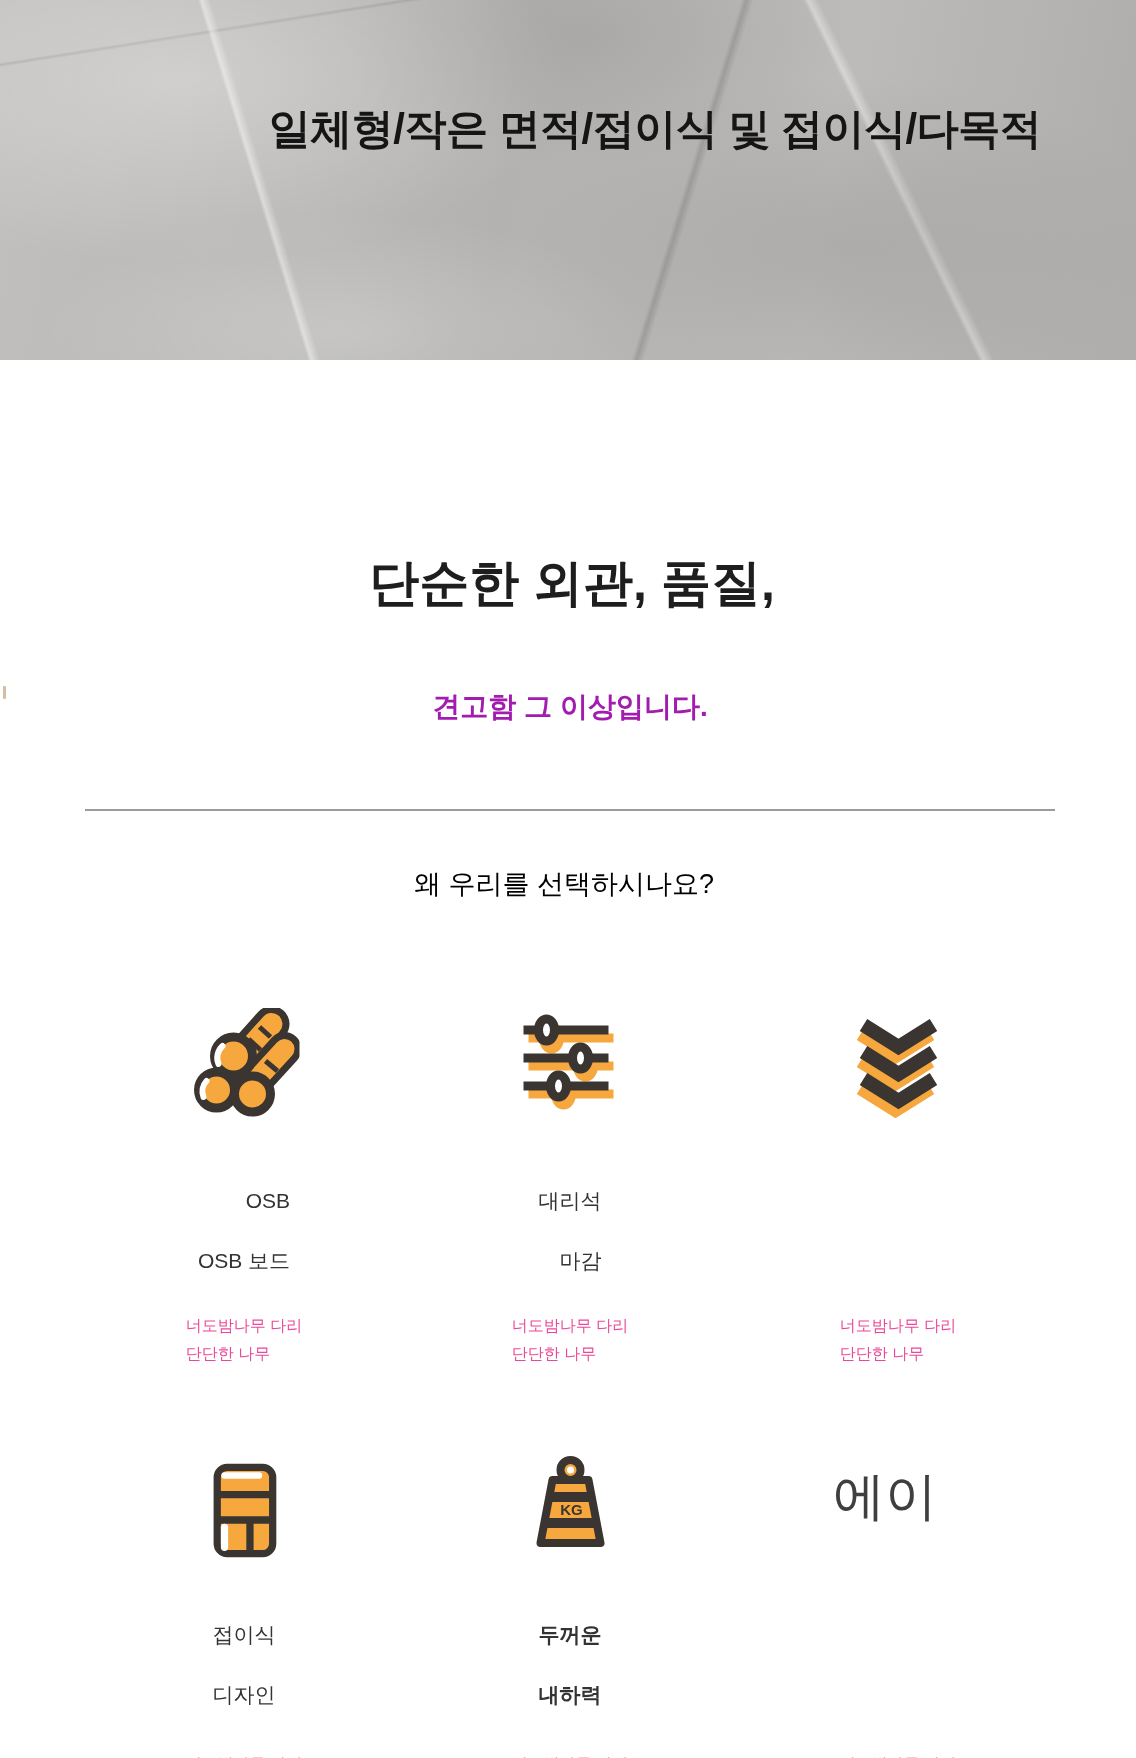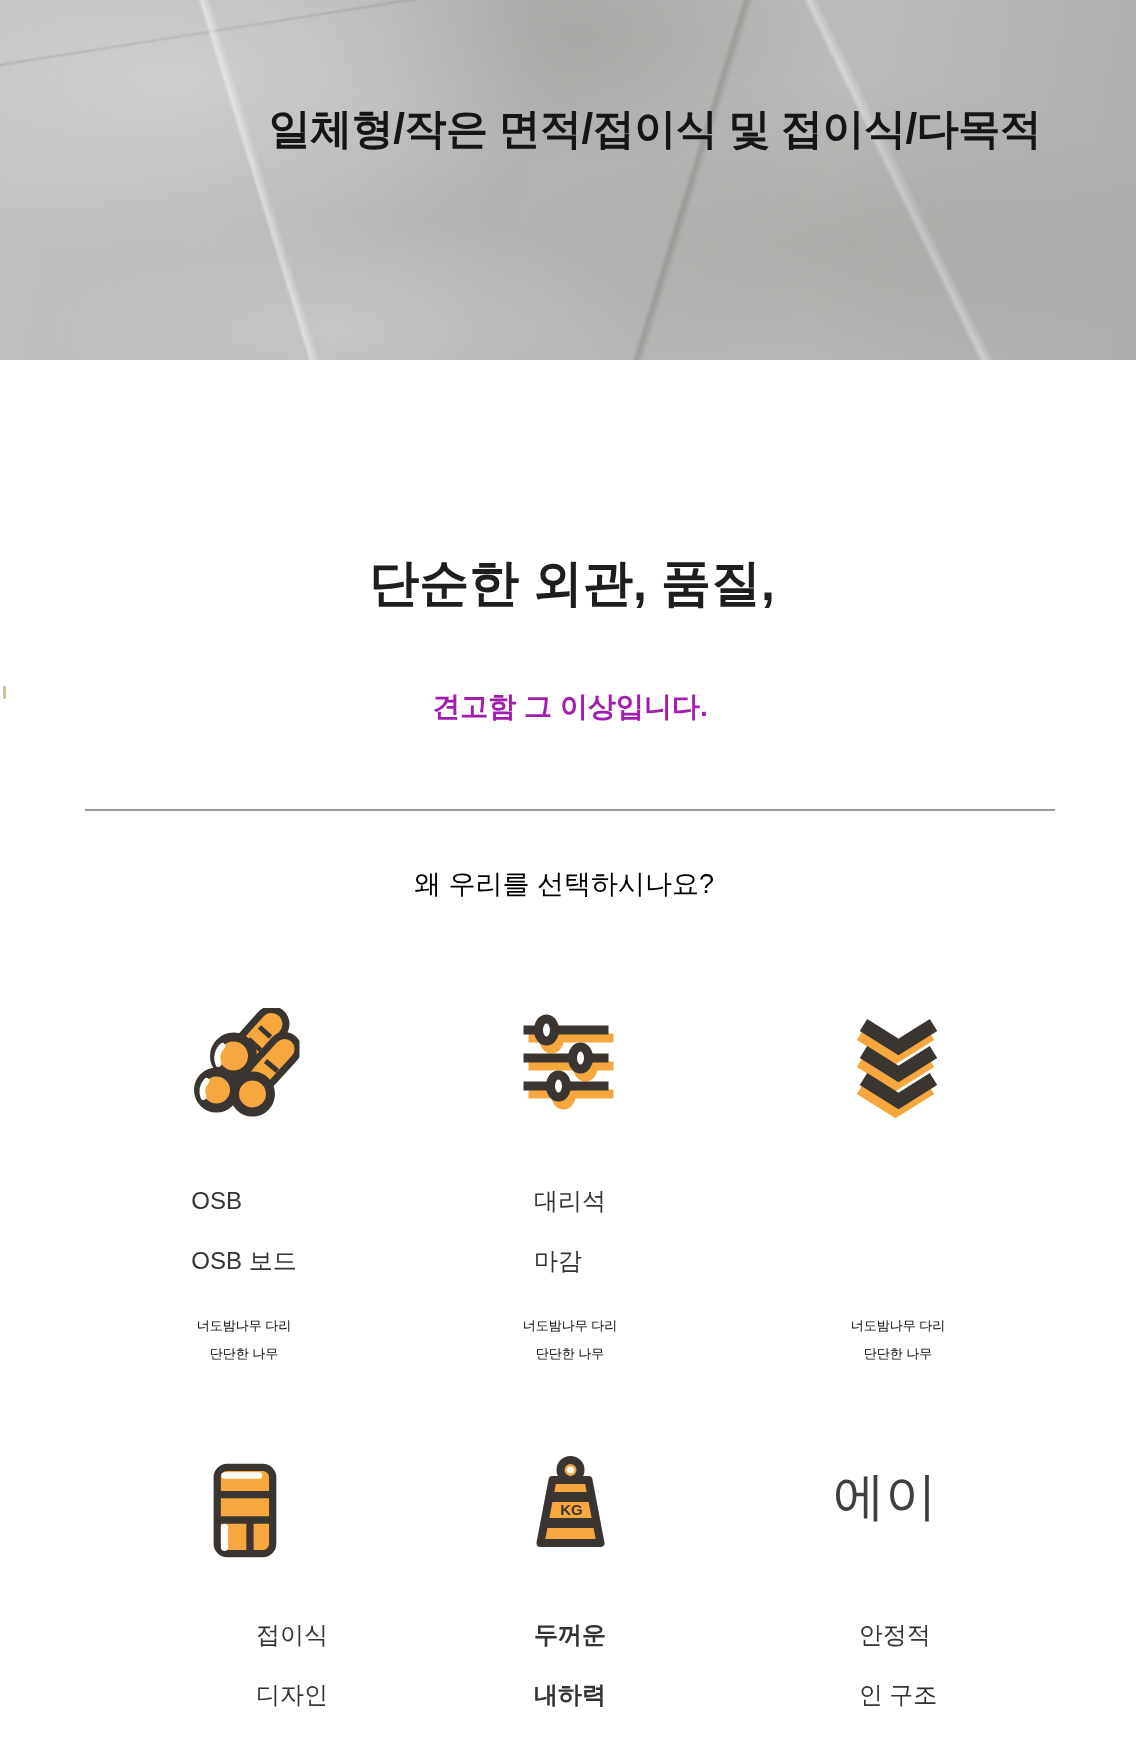--- a/index.html
+++ b/index.html
@@ -50,28 +50,28 @@
   }
 
   
   .icon-box {
     position:absolute; width:115px; height:115px; transform:translateX(-50%);
     display:flex; align-items:center; justify-content:center;
   }
   .icon-box svg { width:110px; height:110px; display:block; }
   .icon-box.narrow svg { width:100px; height:110px; }
   .f-title {
-    position:absolute; transform:translateX(-50%); text-align:left;
-    font-size:24px; line-height:60px; font-weight:500; color:#333;
+    position:absolute; transform:translateX(-50%); text-align:right;
+    font-size:21px; line-height:60px; font-weight:500; color:#333;
     white-space:nowrap;
   }
   .f-title.bolder { font-weight:700; }
   .f-sub {
-    position:absolute; transform:translateX(-50%); text-align:center;
-    font-size:13px; line-height:28px; font-weight:400; color:#000000;
+    position:absolute; transform:translateX(-50%); 
+    font-size:16px; line-height:28px; font-weight:400; color:#ec4899;
     white-space:nowrap;
   }
   .icon-text {
     position:absolute; transform:translateX(-50%); white-space:nowrap;
     font-size:52px; font-weight:400; color:#3f3f3f;
   }
   .stray-mark {
     position:absolute; left:3px; top:686px; width:3px; height:13px;
     background:#c9a67e; opacity:0.75; border-radius:1px;
   }
@@ -193,32 +193,28 @@
       <g clip-path="url(#trapClip)">
         <rect x="20" y="37" width="70" height="10" fill="#3A3530"></rect>
         <rect x="20" y="63" width="70" height="10" fill="#3A3530"></rect>
       </g>
       <text x="56" y="60" font-size="15" font-weight="700" fill="#3A3530" text-anchor="middle" font-family="Liberation Sans, DejaVu Sans, sans-serif">KG</text>
     </svg>
   </div>
 
   <div class="icon-text" style="left:885px; top:1462px;">에이</div>
 
-  <div class="f-title" style="left:244px; top:1605px;margin-left:48px;">
+  <div class="f-title" style="left:244px; top:1605px;">
     <div>접이식</div>
     <div>디자인</div>
   </div>
   <div class="f-title bolder" style="left:570px; top:1605px;">
     <div>두꺼운</div>
     <div>내하력</div>
   </div>
-  <div class="f-title" style="left:898px; top:1605px;">
-    <div>안정적</div>
-    <div>인 구조</div>
-  </div>
 
   <div class="f-sub" style="left:244px; top:1750px; opacity:.6;">
     <div>너도밤나무 다리</div>
   </div>
   <div class="f-sub" style="left:570px; top:1750px; opacity:.6;">
     <div>너도밤나무 다리</div>
   </div>
   <div class="f-sub" style="left:898px; top:1750px; opacity:.6;">
     <div>너도밤나무 다리</div>
   </div>

